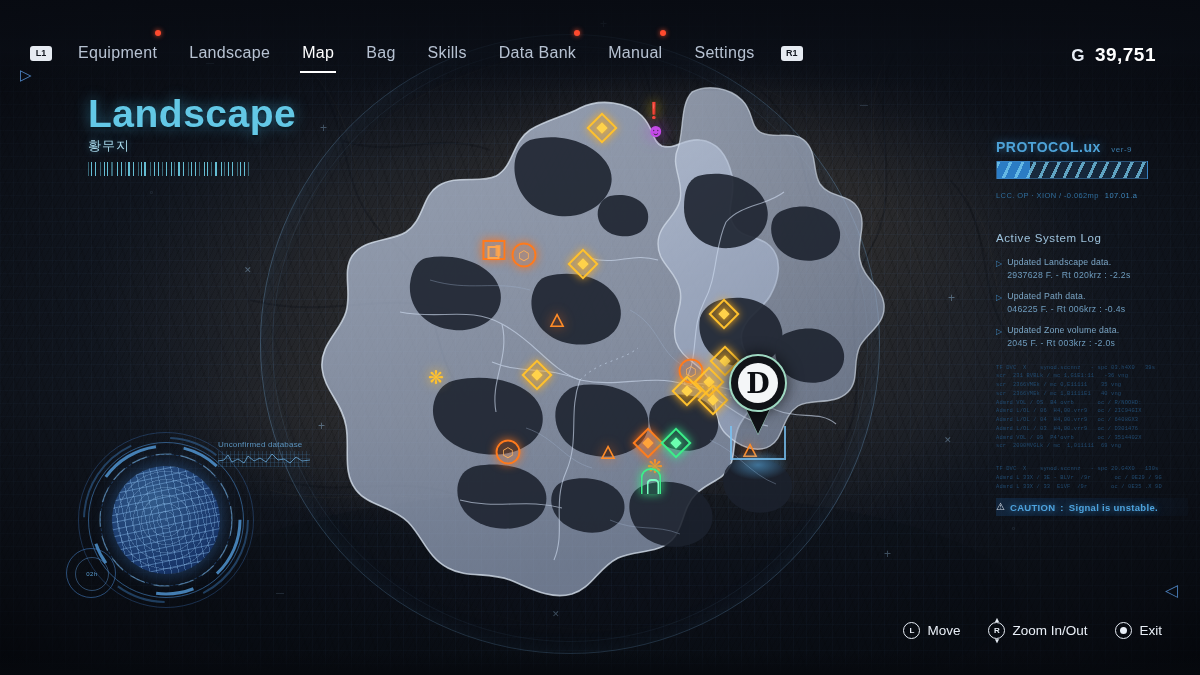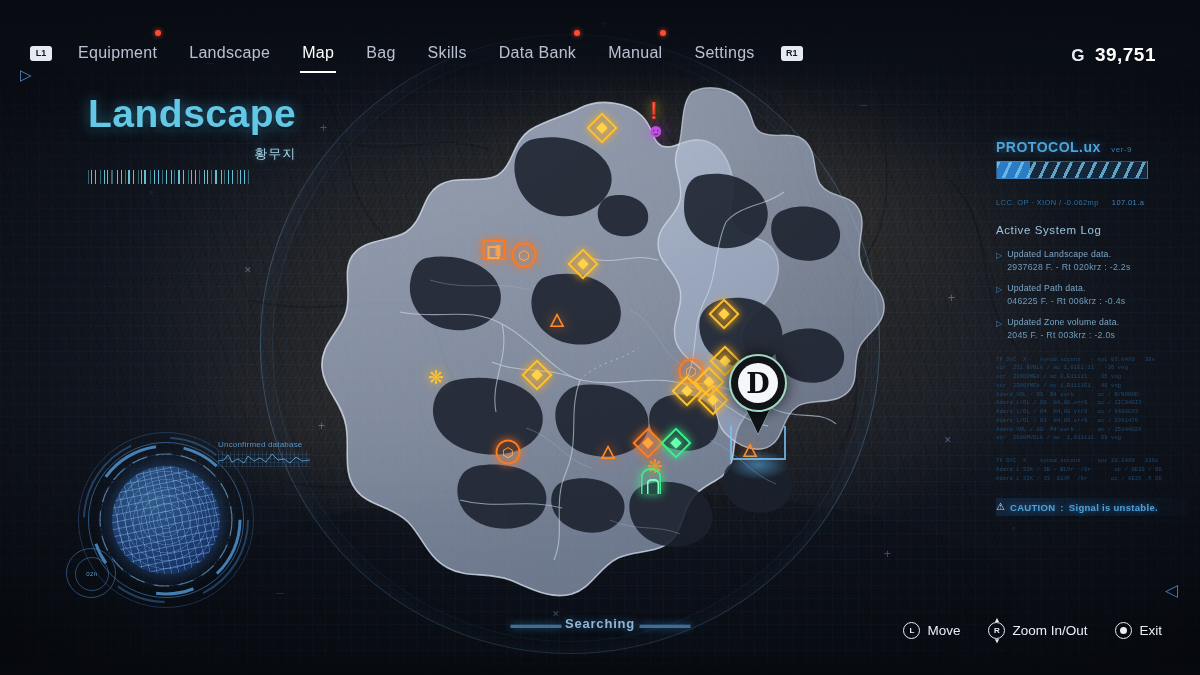--- a/index.html
+++ b/index.html
@@ -99,21 +99,21 @@
   }
 
   
   .titleblock { position:absolute; left:88px; top:94px; z-index:20; }
   .title-main {
     font-size:39px; font-weight:bold; color:#63c8e6; letter-spacing:0.5px;
     text-shadow:0 0 14px rgba(70,180,225,0.55), 0 2px 3px rgba(0,0,0,0.8);
     line-height:1.0;
   }
   .title-sub {
-    font-size:13px; color:#a8d8ea; letter-spacing:1px; text-align:right; margin-top:12px;
+    font-size:13px; color:#a8d8ea; letter-spacing:1px; margin-top:4px;
     text-shadow:0 0 7px rgba(70,170,215,0.5);
   }
   .barcode { margin-top:7px; height:14px; width:164px; display:flex; gap:1px; align-items:stretch; }
   .barcode i { display:block; background:#6fd0e8; opacity:.85; }
 
   
   .rightpanel {
     position:absolute; right:0; top:120px; width:220px; height:520px; z-index:18;
     padding:18px 14px 0 16px; color:#8fb9d8;
   }
@@ -125,24 +125,24 @@
   .proto-bar {
     margin-top:5px; width:152px; height:18px;
     background:linear-gradient(90deg, #2b7cc4 0 22%, rgba(40,90,140,0.28) 22% 100%);
     border:1px solid rgba(70,140,200,0.45);
     position:relative; overflow:hidden;
   }
   .proto-bar::after{
     content:""; position:absolute; inset:0;
     background:repeating-linear-gradient(115deg, rgba(120,205,240,0.75) 0 3px, rgba(0,0,0,0) 3px 11px);
   }
-  .proto-meta { margin-top:19px; font-size:7.5px; color:#2f6d9c; letter-spacing:0.4px; display:flex; gap:13px;align-items:center; }
+  .proto-meta { margin-top:12px; font-size:7.5px; color:#2f6d9c; letter-spacing:0.4px; display:flex; gap:6px;align-items:center; }
   .proto-meta .val { color:#3e86bb; }
 
-  .log-head { margin-top:17px; font-size:11.5px; color:#9dc2dc; letter-spacing:0.6px; }
+  .log-head { margin-top:32px; font-size:11.5px; color:#9dc2dc; letter-spacing:0.6px; }
   .log-list { margin-top:12px; }
   .log-row { display:flex; gap:5px; margin-bottom:9px; }
   .log-arrow { color:#3f86bd; font-size:8px; line-height:15px; }
   .log-body { font-size:8.7px; line-height:1.45; color:#7ba6c6; letter-spacing:0.2px; }
   .log-body .l2 { color:#6e9cbe; letter-spacing:0.3px; }
 
   .telemetry {
     margin-top:14px; font-size:5.4px; line-height:1.62; color:#20496e;
     letter-spacing:0.15px; font-family:"Liberation Mono", monospace; white-space:pre;
   }
@@ -727,25 +727,20 @@
 
   <div class="unconfirmed">
     <div class="uclabel">Unconfirmed database</div>
     <div class="wave">
       <svg width="92" height="16" viewBox="0 0 92 16">
         <polyline fill="none" stroke="#6fb3e6" stroke-width="1" opacity="0.75" points="0,10 6,9 10,4 14,11 20,8 26,12 30,5 36,10 42,7 48,11 54,3 60,9 66,8 72,12 78,6 84,10 92,9"></polyline>
       </svg>
     </div>
   </div>
 
-  <div class="searching">
-    <span class="dashes">▬▬▬▬▬</span>
-    <span>Searching</span>
-    <span class="dashes">▬▬▬▬▬</span>
-  </div>
 
   <div class="controls" id="controls">
       <div class="ctrl">
         <span class="glyph">L</span>
         <span>Move</span>
       </div>
       <div class="ctrl">
         <span class="glyph stickr">R</span>
         <span>Zoom In/Out</span>
       </div>

